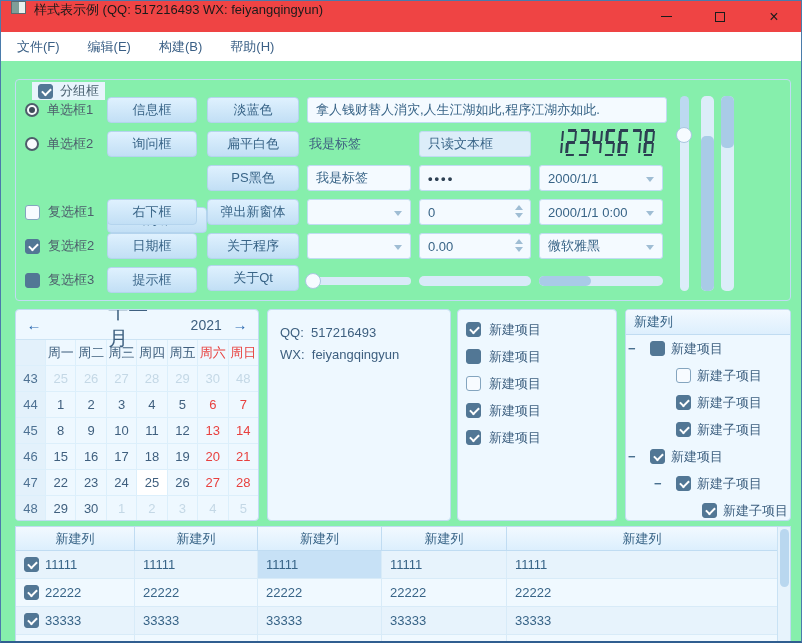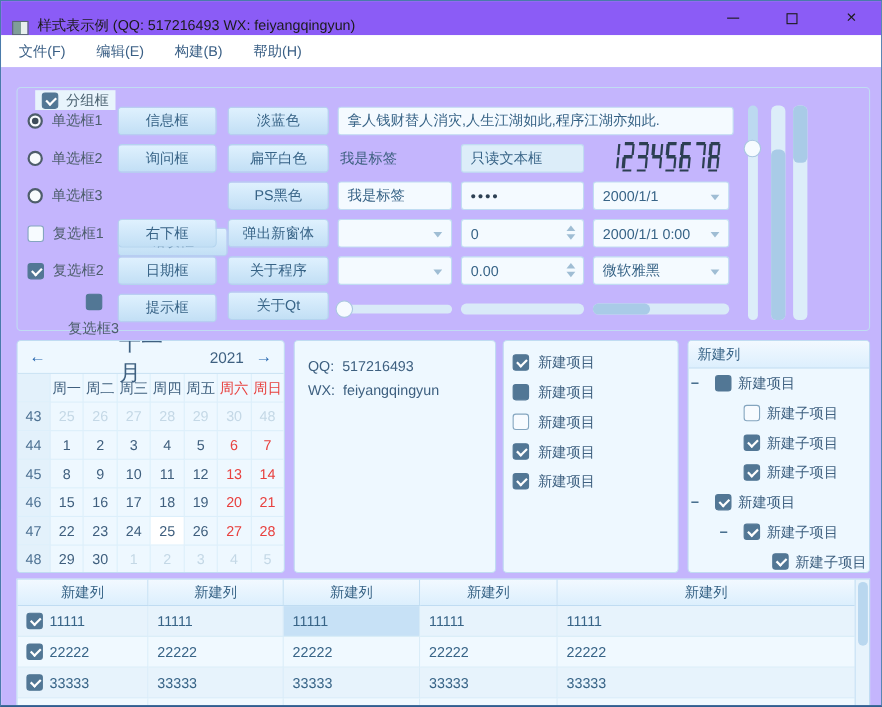--- a/index.html
+++ b/index.html
@@ -4,31 +4,31 @@
 <style>
   html,body{margin:0;padding:0;background:#cfd8e0;}
   *{box-sizing:border-box;}
   .window{
     position:relative;width:802px;height:643px;
     border:1px solid #4a7bab;border-bottom:2px solid #305e90;
     background:#e8f4fc;overflow:hidden;
     font-family:"Liberation Sans","DejaVu Sans",sans-serif;
     font-size:13px;color:#386487;
   }
-  .titlebar{position:absolute;top:0;left:0;right:0;height:31px;background:#8b5cf6;display:flex;align-items:flex-end;}
+  .titlebar{position:absolute;top:0;left:0;right:0;height:31px;background:#ef4444;display:flex;align-items:flex-start;}
   .app-icon{width:15px;height:13px;margin:0 8px 0 10px;border:1px solid #5a6b6f;background:linear-gradient(90deg,#7f9e98 0 55%,#e8f0ee 55%);}
   .title-text{color:#1b1b1b;font-size:13px;}
   .win-controls{margin-left:auto;display:flex;height:31px;}
   .winbtn{width:54px;height:31px;display:flex;align-items:center;justify-content:center;color:#1b1b1b;}
   .glyph-min{width:11px;height:1px;background:#1b1b1b;}
   .glyph-max{width:10px;height:10px;border:1px solid #1b1b1b;}
   .glyph-close{font-size:16px;line-height:1;color:#1b1b1b;}
   .menubar{position:absolute;top:31px;left:0;right:0;height:29px;background:#fff;display:flex;align-items:center;padding-left:2px;}
   .menu-item{padding:0 14px;color:#3a5f85;}
-  .content{position:absolute;top:60px;left:0;right:0;bottom:0;background:#c4b5fd;}
+  .content{position:absolute;top:60px;left:0;right:0;bottom:0;background:#86efac;}
   
   .groupbox{position:absolute;left:14px;top:18px;width:776px;height:222px;border:1px solid #c0dcf2;border-radius:4px;}
   .gb-title{position:absolute;left:16px;top:2px;background:#e8f4fc;padding:0 6px;display:flex;align-items:center;gap:7px;color:#49606f;}
   
   .cb{display:inline-block;width:15px;height:15px;border:1px solid #84a5bf;border-radius:3px;background:#f7fbff;position:relative;flex:0 0 15px;}
   .cb.checked,.cb.partial{background:#527795;border-color:#527795;}
   .cb.checked::after{content:"";position:absolute;left:3px;top:3px;width:7px;height:4px;border-left:2px solid #fff;border-bottom:2px solid #fff;transform:rotate(-45deg);}
   .radio{display:inline-block;width:14px;height:14px;border:2px solid #4e5d6b;border-radius:50%;background:#f8fbfd;position:relative;flex:0 0 14px;}
   .radio.checked::after{content:"";position:absolute;left:2px;top:2px;width:6px;height:6px;border-radius:50%;background:#3e4c59;}
   .opt-row{position:absolute;height:26px;display:flex;align-items:center;gap:8px;color:#4d5e6c;}
@@ -354,33 +354,29 @@
       </div>
       </div>
   <div class="opt-row" style="left: 24px; top: 36px; width: 120px;">
         <div class="radio checked"></div>
         <div>单选框1</div>
       </div>
       <div class="opt-row" style="left: 24px; top: 70px; width: 120px;">
         <div class="radio "></div>
         <div>单选框2</div>
       </div>
-      <div class="opt-row" style="left: 24px; top: 104px; width: 120px;">
-        <div class="radio "></div>
-        <div>单选框3</div>
-      </div>
       <div class="opt-row" style="left: 24px; top: 138px; width: 120px;">
         <div class="cb unchecked"></div>
         <div>复选框1</div>
       </div>
       <div class="opt-row" style="left: 24px; top: 172px; width: 120px;">
         <div class="cb checked"></div>
         <div>复选框2</div>
       </div>
-      <div class="opt-row" style="left: 24px; top: 206px; width: 120px; flex-direction: column;">
+      <div class="opt-row" style="left: 24px; top: 206px; width: 120px;">
         <div class="cb partial"></div>
         <div>复选框3</div>
       </div>
       <div class="btn" style="left: 106px; top: 36px; width: 90px;">信息框</div>
       <div class="btn" style="left: 106px; top: 70px; width: 90px;">询问框</div>
       <div class="btn" style="left: 106px; top: 104px; width: 100px; margin-top: 42px;">错误框</div>
       <div class="btn" style="left: 106px; top: 138px; width: 90px;">右下框</div>
       <div class="btn" style="left: 106px; top: 172px; width: 90px;">日期框</div>
       <div class="btn" style="left: 106px; top: 206px; width: 90px;">提示框</div>
       <div class="btn" style="left: 206px; top: 36px; width: 92px;">淡蓝色</div>

